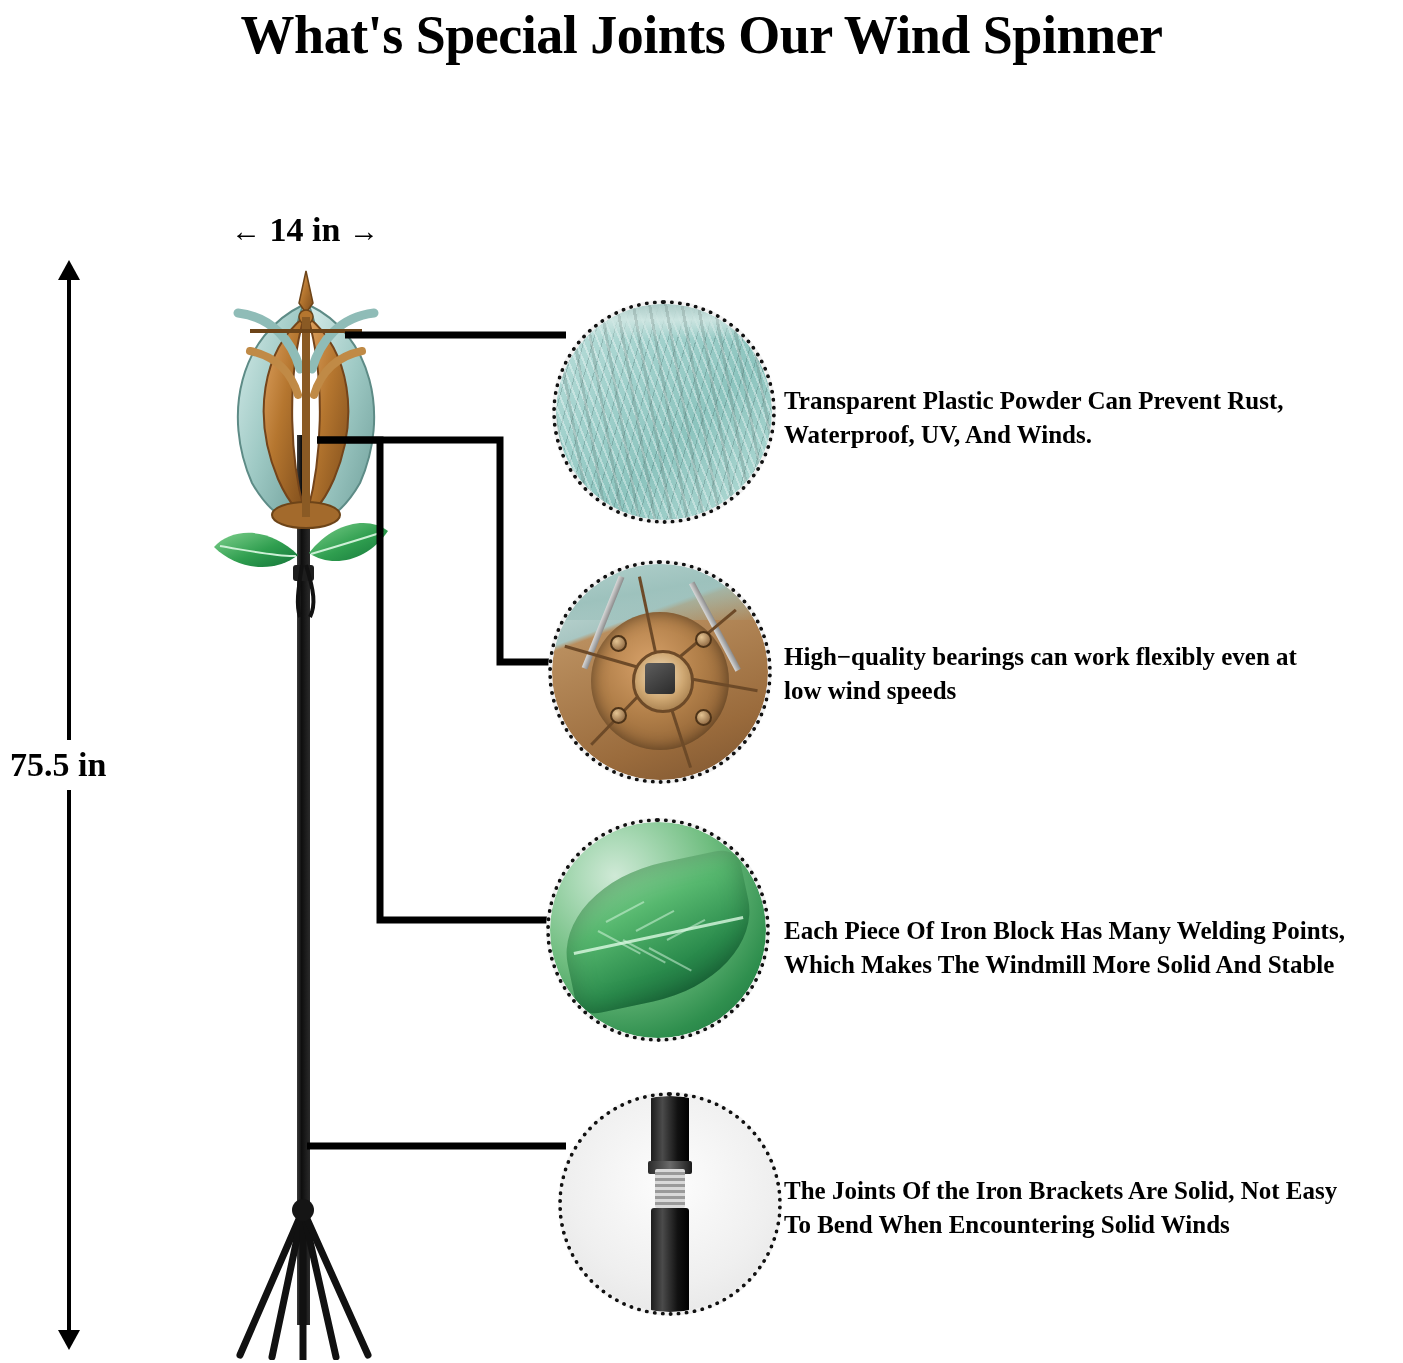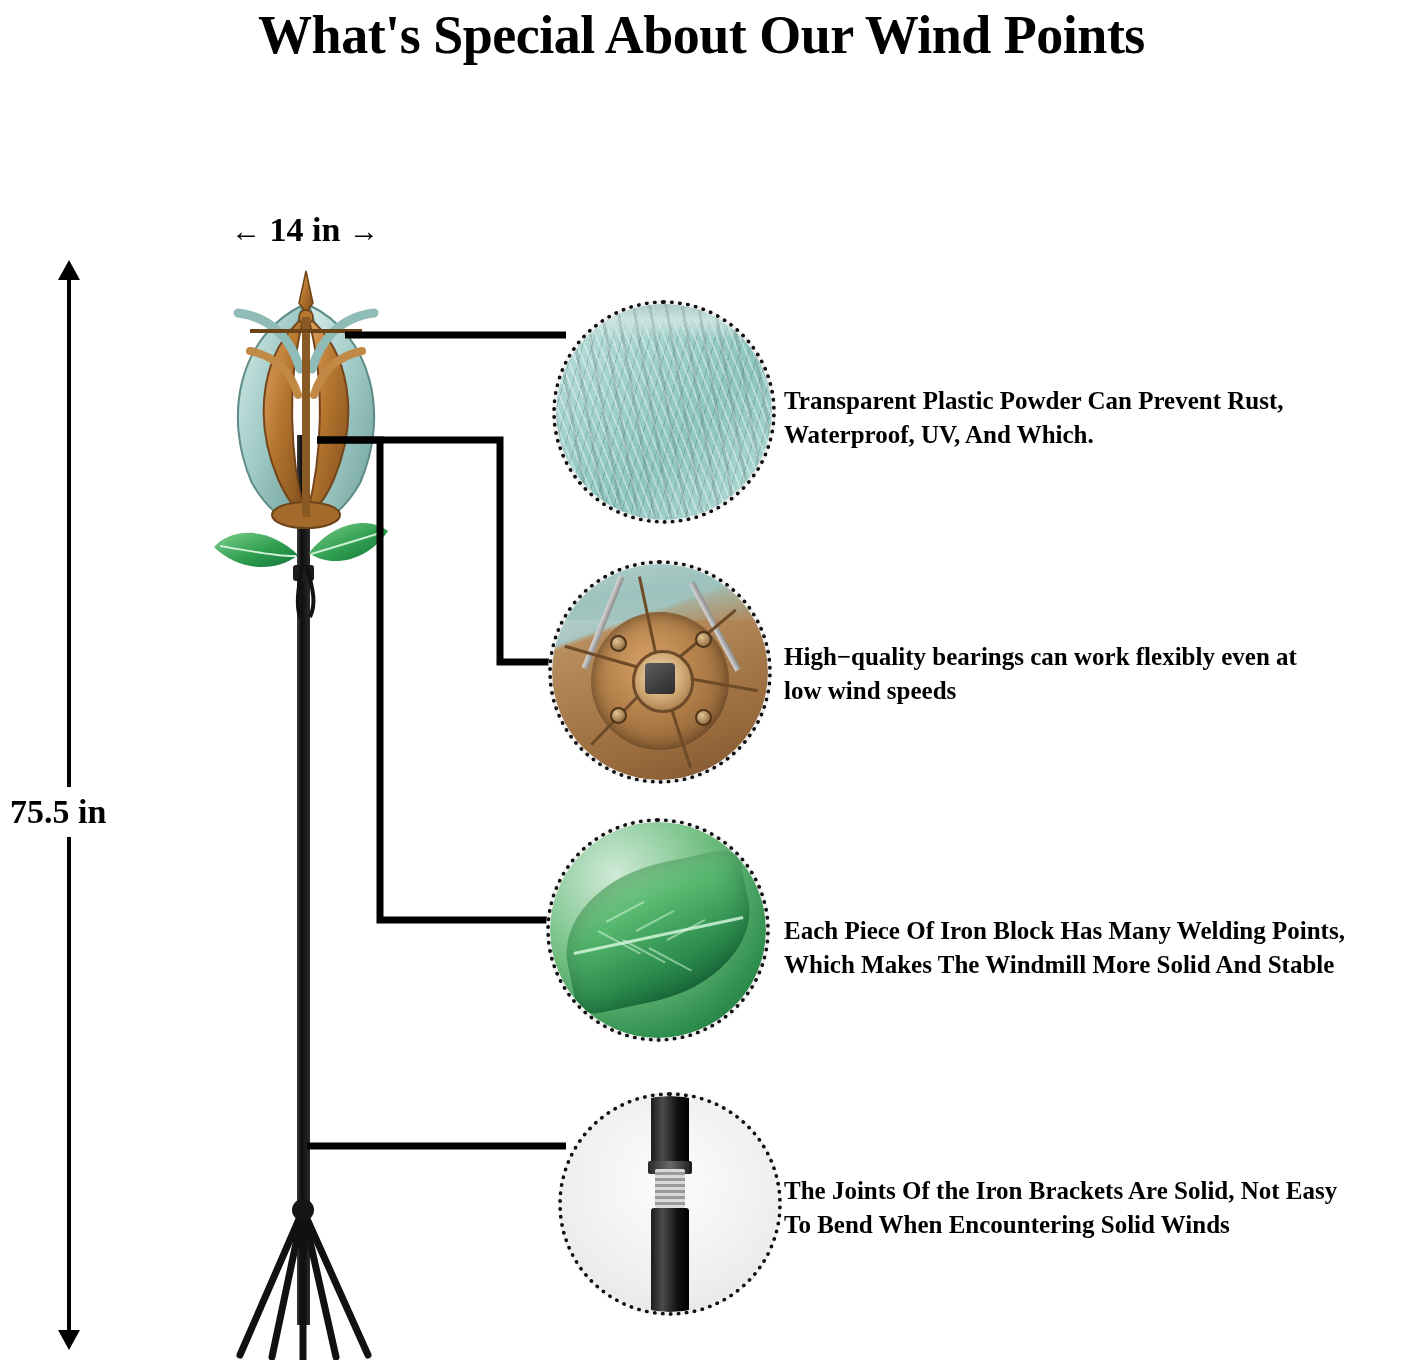--- a/index.html
+++ b/index.html
@@ -92,21 +92,20 @@
     position: absolute;
     left: 0px;
     top: 480px;
     width: 150px;
     text-align: left;
     font-size: 34px;
     font-weight: bold;
     font-family: "Liberation Serif", serif;
     background: #fff;
     padding: 6px 0;
-    margin-top: 47px;
   }
 
   
   #product {
     position: absolute;
     left: 180px;
     top: 265px;
     width: 260px;
     height: 1095px;
   }
@@ -256,21 +255,21 @@
   }
   .surf-joint .cap {
     position:absolute; left:40%; top:30%; width:20%; height:6%;
     background: linear-gradient(90deg,#2a2a2a,#6a6a6a,#1a1a1a);
     border-radius:2px;
   }
 </style>
 </head>
 <body>
 
-<div id="title">What's Special About Our Wind Points</div>
+<div id="title">What's Special Joints Our Wind Spinner</div>
 
 <div id="width-dim">
   <div class="wlabel">
     <span class="arrowglyph">←</span>
     <span>14 in</span>
     <span class="arrowglyph">→</span>
   </div>
 </div>
 
 <div id="height-dim">
@@ -366,21 +365,21 @@
 <div class="feature" style="left:552px; top:300px;">
   <div class="bubble">
     <div class="inner">
       <div class="surf-teal">
         <div class="edge-top"></div>
         <div class="streaks"></div>
       </div>
     </div>
   </div>
   <div class="ftext" style="left:232px; top:84px; width:560px;">Transparent Plastic Powder Can Prevent Rust,
-Waterproof, UV, And Which.</div>
+Waterproof, UV, And Winds.</div>
 </div>
 
 <div class="feature" style="left:548px; top:560px;">
   <div class="bubble">
     <div class="inner">
       <div class="surf-bearing">
         <div class="wingtop"></div>
         <div class="rod" style="left:22%; top:4%; transform:rotate(22deg);"></div>
         <div class="rod" style="left:74%; top:6%; transform:rotate(-28deg);"></div>
         <div class="plate"></div>

